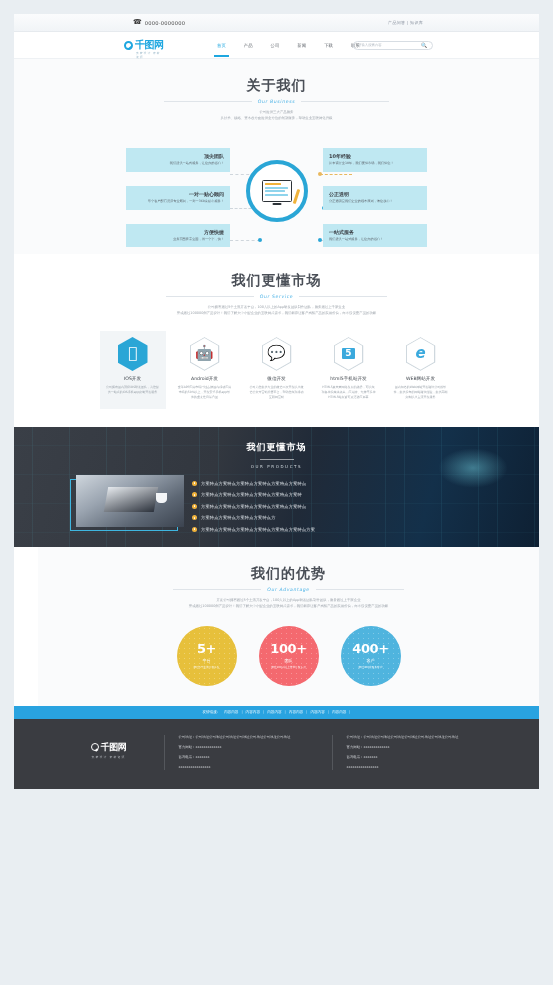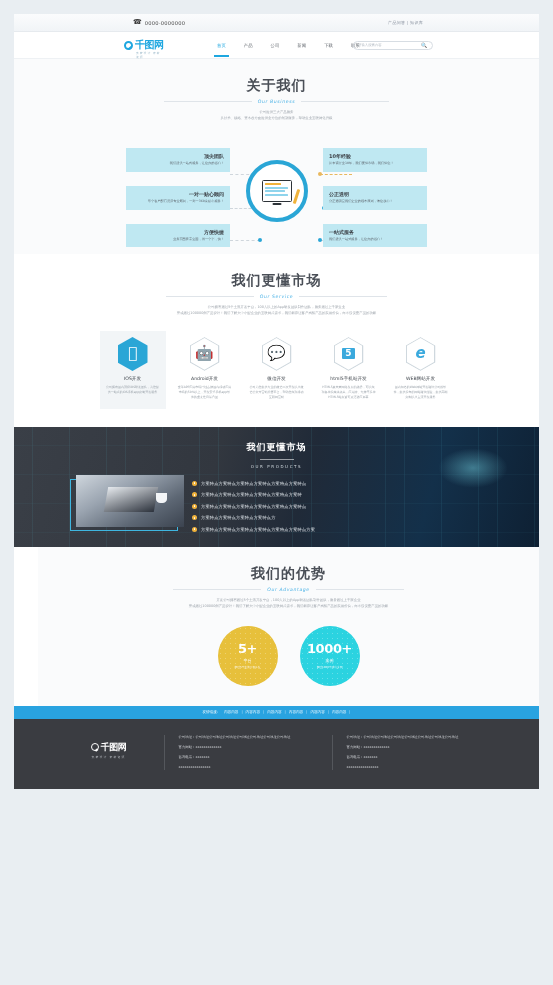--- a/index.html
+++ b/index.html
@@ -403,24 +403,29 @@
           <div>开发公司拥有超过5个主流开发平台，100人以上的App研发团队制作团队，服务超过上千家企业</div>
           <div>完成超过100000例产品设计！我们了解大中小型企业的互联网式需求，我们能存让客户感知产品的实用价值，而不仅仅是产品的功能</div>
         </div>
 
     <div class="circles">
       <div class="circle" id="c0" style="background-color: rgb(231, 192, 59);">
         <span class="num">5+</span>
         <span class="lab">平台</span>
         <span class="sub">超过5个主流开发平台</span>
       </div>
-      <div class="circle" id="c3" style="background-color: rgb(43, 211, 224);">
-        <span class="num">1000+</span>
-        <span class="lab">案例</span>
-        <span class="sub">超过1000个成功案例</span>
+      <div class="circle" id="c1" style="background-color: rgb(244, 105, 111);">
+        <span class="num">100+</span>
+        <span class="lab">团队</span>
+        <span class="sub">超过100人以上技术开发人员</span>
+      </div>
+      <div class="circle" id="c2" style="background-color: rgb(79, 180, 222);">
+        <span class="num">400+</span>
+        <span class="lab">客户</span>
+        <span class="sub">超过400家服务客户</span>
       </div>
     </div>
   </div>
 
   <div class="linksbar">
     <span class="lbl">友情链接:</span>
     <a href="#">内容内容</a>
         <span class="sep">|</span>
     <a href="#">内容内容</a>
         <span class="sep">|</span>

